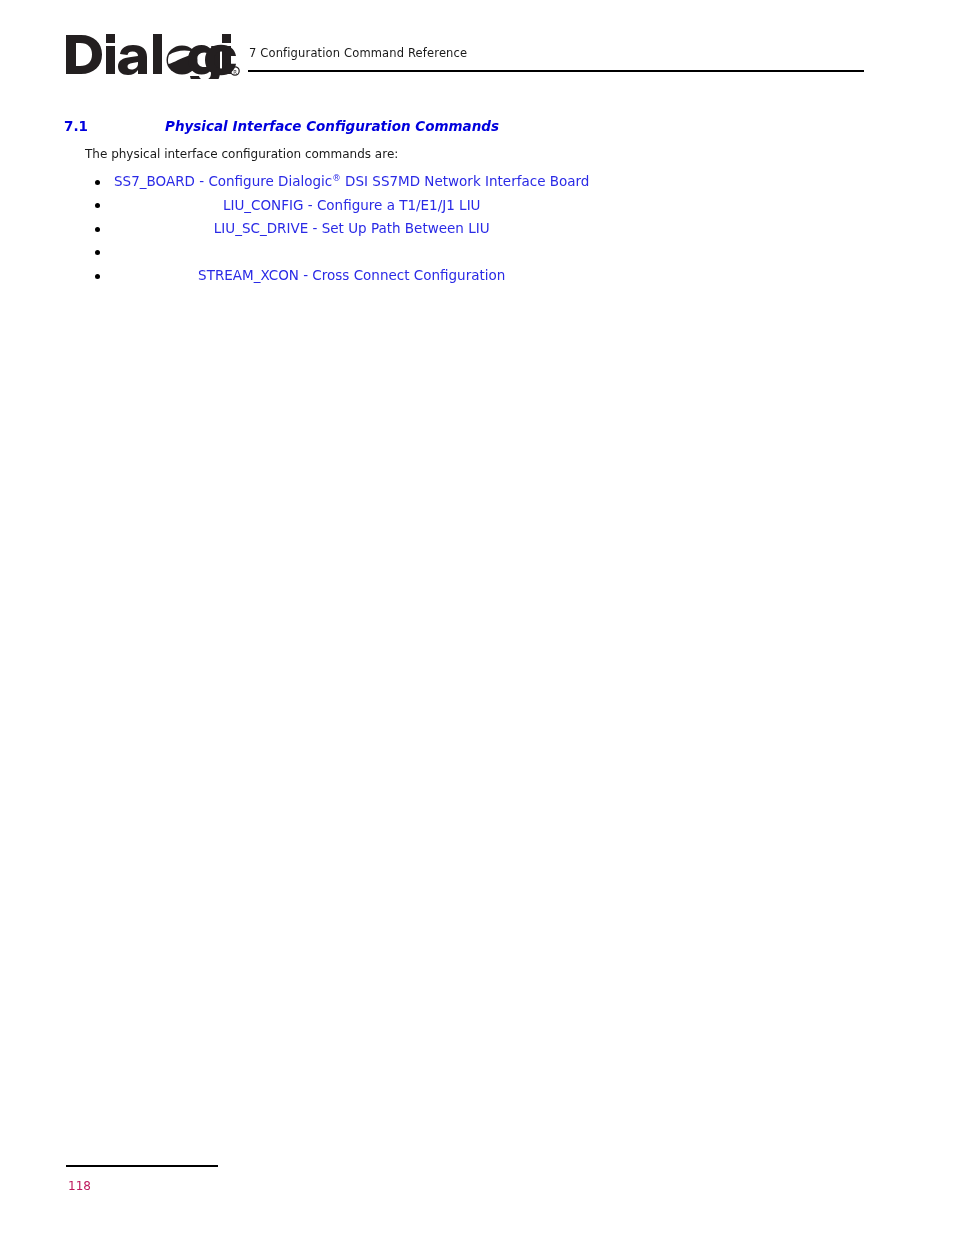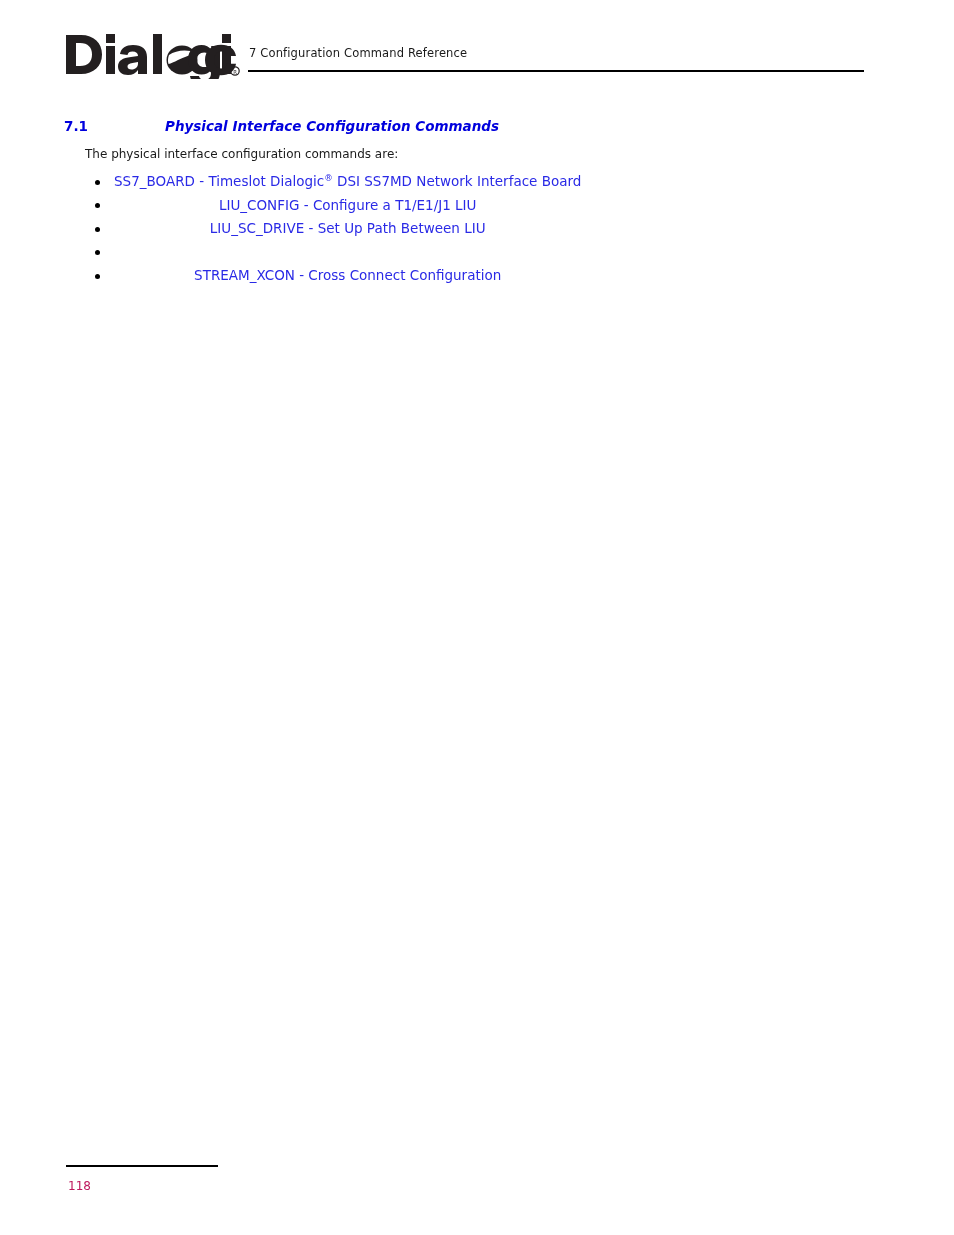--- a/index.html
+++ b/index.html
@@ -219,21 +219,21 @@
     <span class="section-number">7.1</span>
     <span class="section-title">Physical Interface Configuration Commands</span>
   </div>
 
   <div class="intro-text">The physical interface configuration commands are:</div>
 
   <ul class="command-list">
 
     <li class="command-item">
       <span class="bullet-marker"></span>
-      <a class="cmd-link" href="#"><span class="cmd-name">SS7_BOARD</span><span class="cmd-sep"> - </span><span class="cmd-desc">Timeslot Dialogic</span><span class="sup-reg">®</span><span class="cmd-desc"> DSI SS7MD Network Interface Board</span></a>
+      <a class="cmd-link" href="#"><span class="cmd-name">SS7_BOARD</span><span class="cmd-sep"> - </span><span class="cmd-desc">Configure Dialogic</span><span class="sup-reg">®</span><span class="cmd-desc"> DSI SS7MD Network Interface Board</span></a>
     </li>
 
     <li class="command-item">
       <span class="bullet-marker"></span>
       <a class="cmd-link" href="#"><span class="cmd-name">LIU_CONFIG</span><span class="cmd-sep"> - </span><span class="cmd-desc">Configure a T1/E1/J1 LIU</span></a>
     </li>
 
     <li class="command-item">
       <span class="bullet-marker"></span>
       <a class="cmd-link" href="#"><span class="cmd-name">LIU_SC_DRIVE</span><span class="cmd-sep"> - </span><span class="cmd-desc">Set Up Path Between LIU</span></a>

